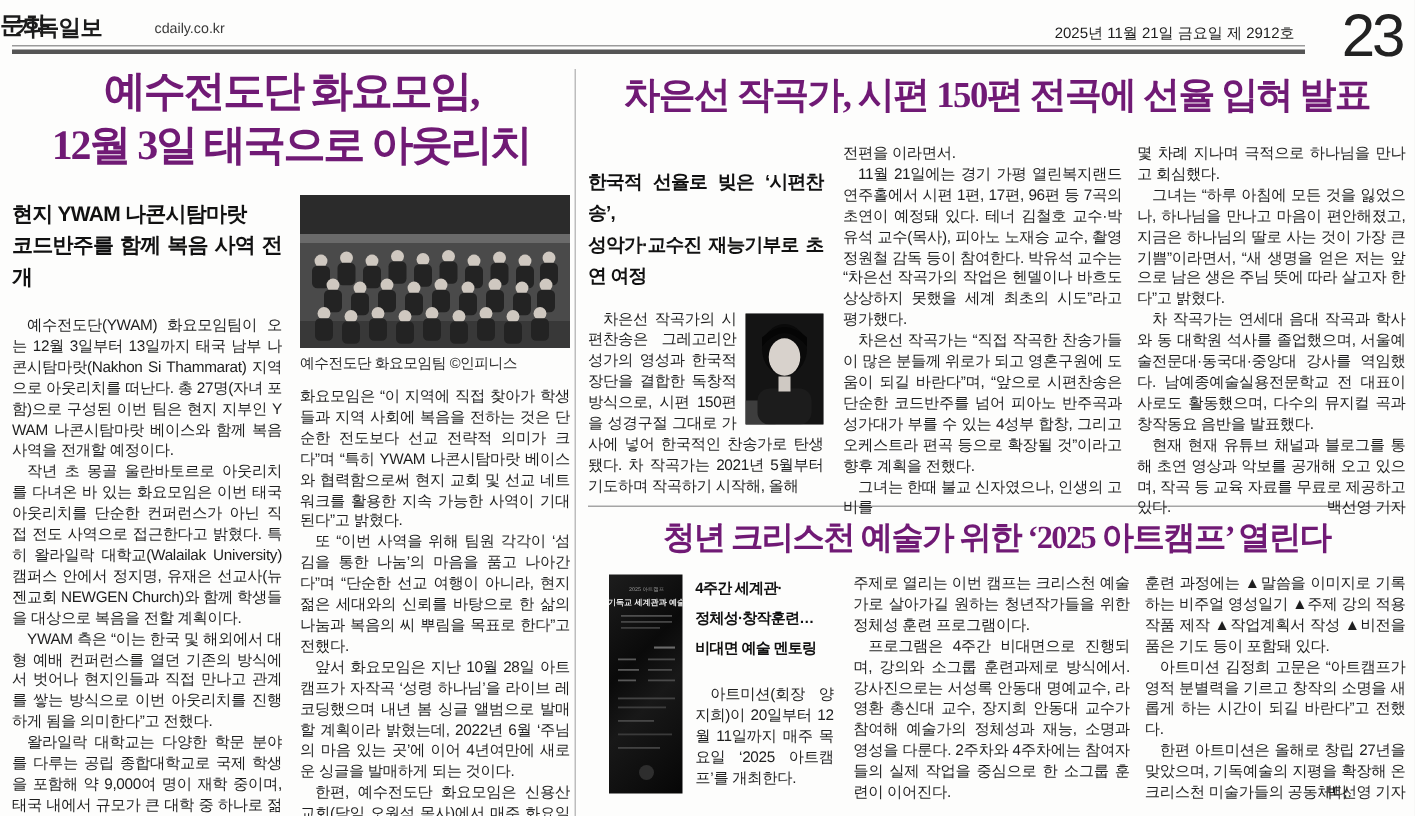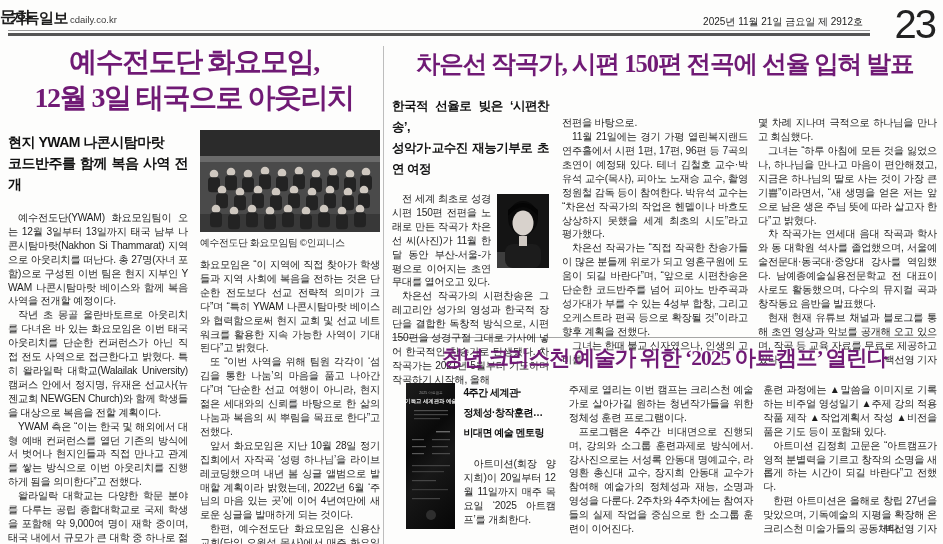--- a/index.html
+++ b/index.html
@@ -5,21 +5,21 @@
   * { margin:0; padding:0; box-sizing:border-box; }
   html,body { width:943px; height:544px; }
   body { background:#e9e9e9; }
   .page {
     position:relative; width:943px; height:544px; overflow:hidden;
     background:#fdfdfc; color:#1c1c1c;
     font-family:"Liberation Sans","DejaVu Sans",sans-serif;
   }
   
   .masthead { position:absolute; left:10px; top:9px; font-size:15px; font-weight:bold; letter-spacing:-0.5px; }
-  .site-url { position:absolute; left:70px; top:14px; font-size:9.5px; color:#3a3a3a; }
+  .site-url { position:absolute; left:103px; top:14px; font-size:9.5px; color:#3a3a3a; }
   .section-title { position:absolute; left:0; width:100%; top:7px; text-align:left; font-size:16px; font-weight:bold; letter-spacing:-0.5px; }
   .date-line { position:absolute; right:80px; top:15px; font-size:10px; color:#1c1c1c; }
   .page-number { position:absolute; right:8px; top:2px; font-size:40px; font-weight:300; letter-spacing:-2px; color:#222; }
   .hrule-thin  { position:absolute; left:8px; top:30px; width:862px; border-top:1px solid #9a9a9a; }
   .hrule-thick { position:absolute; left:8px; top:33px; width:862px; border-top:3px solid #555; }
   
   .v-divider { position:absolute; left:383px; top:46px; bottom:0; width:1px; background:#bdbdbd; }
   .h-divider { position:absolute; left:392px; top:337px; width:543px; border-top:1px solid #a5a5a5; }
   
   .headline { font-family:"Liberation Serif","DejaVu Serif",serif; font-weight:700; color:#701a75; text-align:center; }
@@ -128,21 +128,21 @@
               <use href="#person" x="88" y="79"></use>
               <use href="#person" x="106" y="81"></use>
             <use href="#person" x="124" y="79"></use>
               <use href="#person" x="142" y="81"></use>
               <use href="#person" x="160" y="79"></use>
           </svg>
         </div>
         <div class="caption">예수전도단 화요모임팀 ©인피니스</div>
         <p class="para cont">화요모임은 “이 지역에 직접 찾아가 학생들과 지역 사회에 복음을 전하는 것은 단순한 전도보다 선교 전략적 의미가 크다”며 “특히 YWAM 나콘시탐마랏 베이스와 협력함으로써 현지 교회 및 선교 네트워크를 활용한 지속 가능한 사역이 기대된다”고 밝혔다.</p>
         <p class="para">또 “이번 사역을 위해 팀원 각각이 ‘섬김을 통한 나눔’의 마음을 품고 나아간다”며 “단순한 선교 여행이 아니라, 현지 젊은 세대와의 신뢰를 바탕으로 한 삶의 나눔과 복음의 씨 뿌림을 목표로 한다”고 전했다.</p>
-        <p class="para">앞서 화요모임은 지난 10월 28일 정기집회에서 자작곡 ‘성령 하나님’을 라이브 레코딩했으며 내년 봄 싱글 앨범으로 발매할 계획이라 밝혔는데, 2022년 6월 ‘주님의 마음 있는 곳’에 이어 4년여만에 새로운 싱글을 발매하게 되는 것이다.</p>
+        <p class="para">앞서 화요모임은 지난 10월 28일 아트캠프가 자작곡 ‘성령 하나님’을 라이브 레코딩했으며 내년 봄 싱글 앨범으로 발매할 계획이라 밝혔는데, 2022년 6월 ‘주님의 마음 있는 곳’에 이어 4년여만에 새로운 싱글을 발매하게 되는 것이다.</p>
         <p class="para">한편, 예수전도단 화요모임은 신용산교회(담임 오원석 목사)에서 매주 화요일 저녁 7시 30분에 정기모임을 갖고 있다.</p>
 
       </div>
     </div>
   </div>
 
   <div class="music-article">
     <div class="headline">차은선 작곡가, 시편 150편 전곡에 선율 입혀 발표</div>
     <div class="music-cols">
       <div class="col music-col1">
@@ -154,25 +154,24 @@
           <svg width="52" height="74" viewBox="0 0 52 74" xmlns="http://www.w3.org/2000/svg">
             <rect width="52" height="74" fill="#141414"></rect>
             <rect x="0" y="58" width="20" height="16" fill="#3d3d3d"></rect>
             <ellipse cx="26" cy="24" rx="15" ry="17" fill="#0a0a0a"></ellipse>
             <ellipse cx="26" cy="29" rx="10.5" ry="12.5" fill="#d8d2cc"></ellipse>
             <path d="M11 22 Q26 4 41 22 L41 16 Q26 2 11 16 Z" fill="#050505"></path>
             <rect x="8" y="50" width="36" height="24" rx="8" fill="#1c1c1c"></rect>
             <rect x="22" y="42" width="8" height="10" fill="#cfc9c3"></rect>
           </svg>
         </div>
-        <p class="para">전 세계 최초로 성경 시편 150편 전편을 노래로 만든 작곡가 차은선 씨(사진)가 11월 한 달 동안 부산-서울-가평으로 이어지는 초연 무대를 열어오고 있다.</p>
         <p class="para">차은선 작곡가의 시편찬송은 그레고리안 성가의 영성과 한국적 장단을 결합한 독창적 방식으로, 시편 150편을 성경구절 그대로 가사에 넣어 한국적인 찬송가로 탄생됐다. 차 작곡가는 2021년 5월부터 기도하며 작곡하기 시작해, 올해</p>
       </div>
       <div class="col music-col2">
-        <p class="para cont">전편을 바탕으로.</p>
+        <p class="para cont">전편을 이라면서.</p>
         <p class="para">11월 21일에는 경기 가평 열린복지랜드 연주홀에서 시편 1편, 17편, 96편 등 7곡의 초연이 예정돼 있다. 테너 김철호 교수·박유석 교수(목사), 피아노 노재승 교수, 촬영 정원철 감독 등이 참여한다. 박유석 교수는 “차은선 작곡가의 작업은 헨델이나 바흐도 상상하지 못했을 세계 최초의 시도”라고 평가했다.</p>
         <p class="para">차은선 작곡가는 “직접 작곡한 찬송가들이 많은 분들께 위로가 되고 영혼구원에 도움이 되길 바란다”며, “앞으로 시편찬송은 단순한 코드반주를 넘어 피아노 반주곡과 성가대가 부를 수 있는 4성부 합창, 그리고 오케스트라 편곡 등으로 확장될 것”이라고 향후 계획을 전했다.</p>
         <p class="para">그녀는 한때 불교 신자였으나, 인생의 고비를</p>
       </div>
       <div class="col music-col3">
         <p class="para cont">몇 차례 지나며 극적으로 하나님을 만나고 회심했다.</p>
         <p class="para">그녀는 “하루 아침에 모든 것을 잃었으나, 하나님을 만나고 마음이 편안해졌고, 지금은 하나님의 딸로 사는 것이 가장 큰 기쁨”이라면서, “새 생명을 얻은 저는 앞으로 남은 생은 주님 뜻에 따라 살고자 한다”고 밝혔다.</p>
         <p class="para">차 작곡가는 연세대 음대 작곡과 학사와 동 대학원 석사를 졸업했으며, 서울예술전문대·동국대·중앙대 강사를 역임했다. 남예종예술실용전문학교 전 대표이사로도 활동했으며, 다수의 뮤지컬 곡과 창작동요 음반을 발표했다.</p>
         <p class="para">현재 현재 유튜브 채널과 블로그를 통해 초연 영상과 악보를 공개해 오고 있으며, 작곡 등 교육 자료를 무료로 제공하고 있다.</p>
         <div class="byline">백선영 기자</div>

